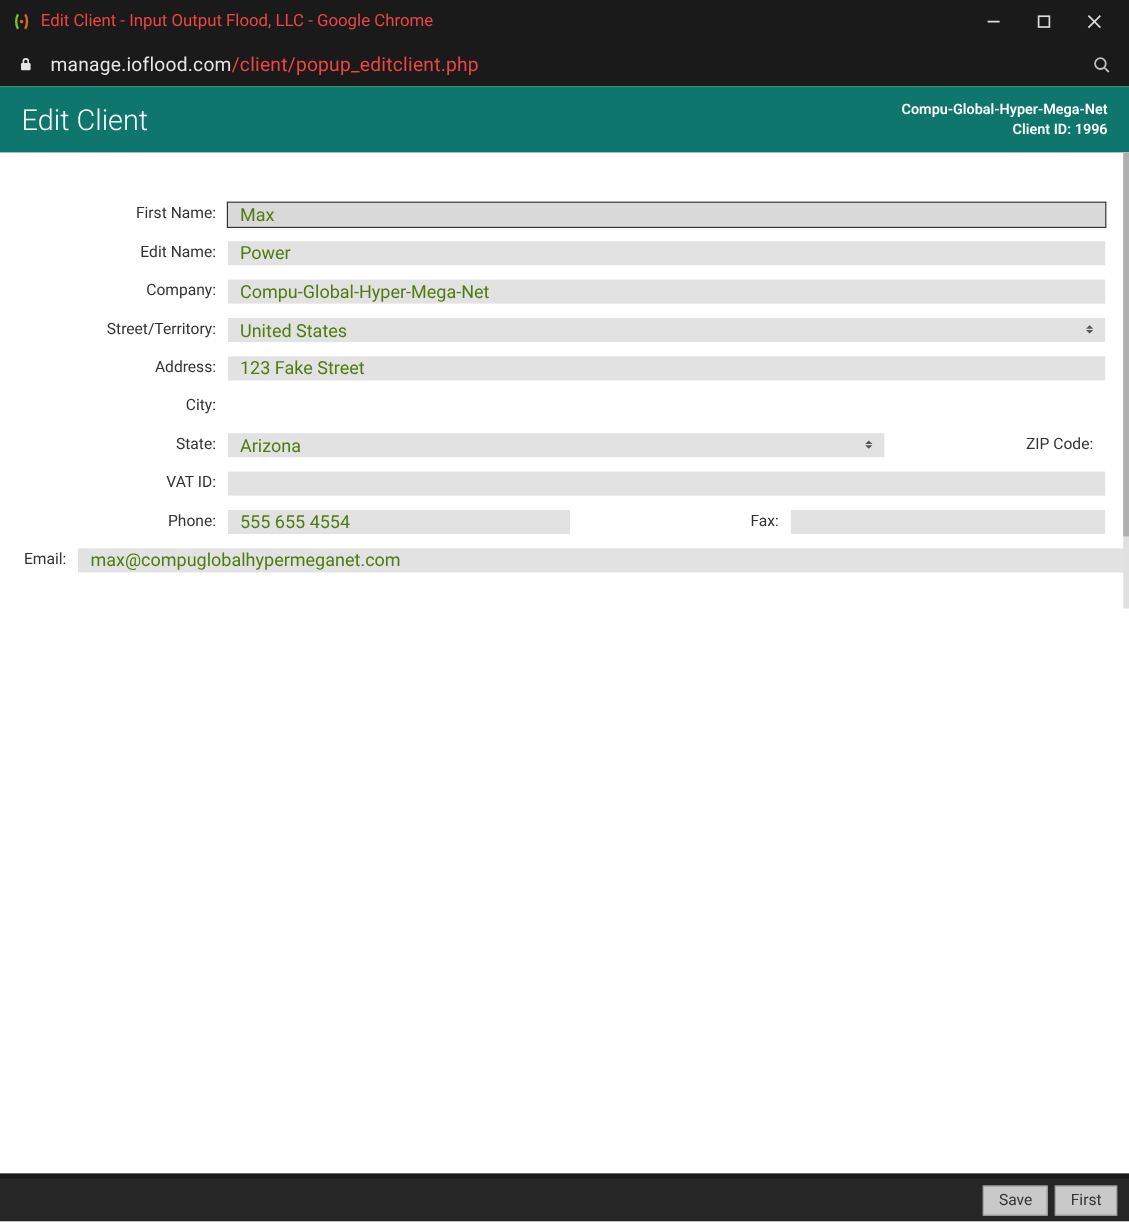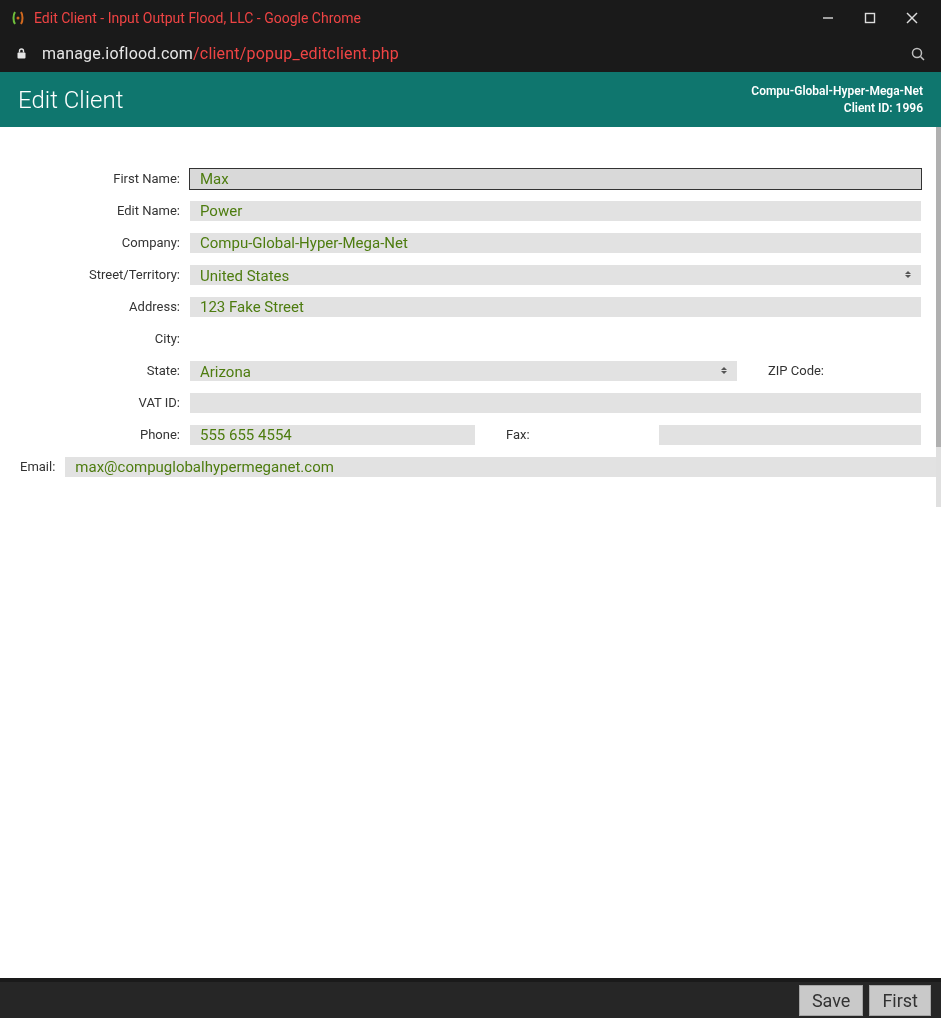--- a/index.html
+++ b/index.html
@@ -101,20 +101,21 @@
     text-align: right;
     padding-right: 10px;
     color: #333;
     font-size: 13px;
   }
   .row .fld {
     flex: 1;
   }
   .row .lbl2 {
     width: 153px;
+    text-align: right;
     padding-right: 10px;
     color: #333;
     font-size: 13px;
     margin-left: 31px;
   }
   .row .fld2 {
     width: 262px;
   }
   input[type=text], .select {
     width: 100%;
@@ -169,21 +170,21 @@
     justify-content: flex-end;
     align-items: center;
     padding: 0 10px;
     gap: 6px;
   }
   .btn {
     background: #c9c9c9;
     border: 1px solid #a5a5a5;
     color: #333;
     padding: 4px 12px;
-    font-size: 18px;
+    font-size: 13px;
     cursor: pointer;
     font-family: inherit;
   }
   .scrollbar-track {
     position:absolute;
     top:127px;
     right:0;
     width:5px;
     height:380px;
     background:#e0e0e0;

